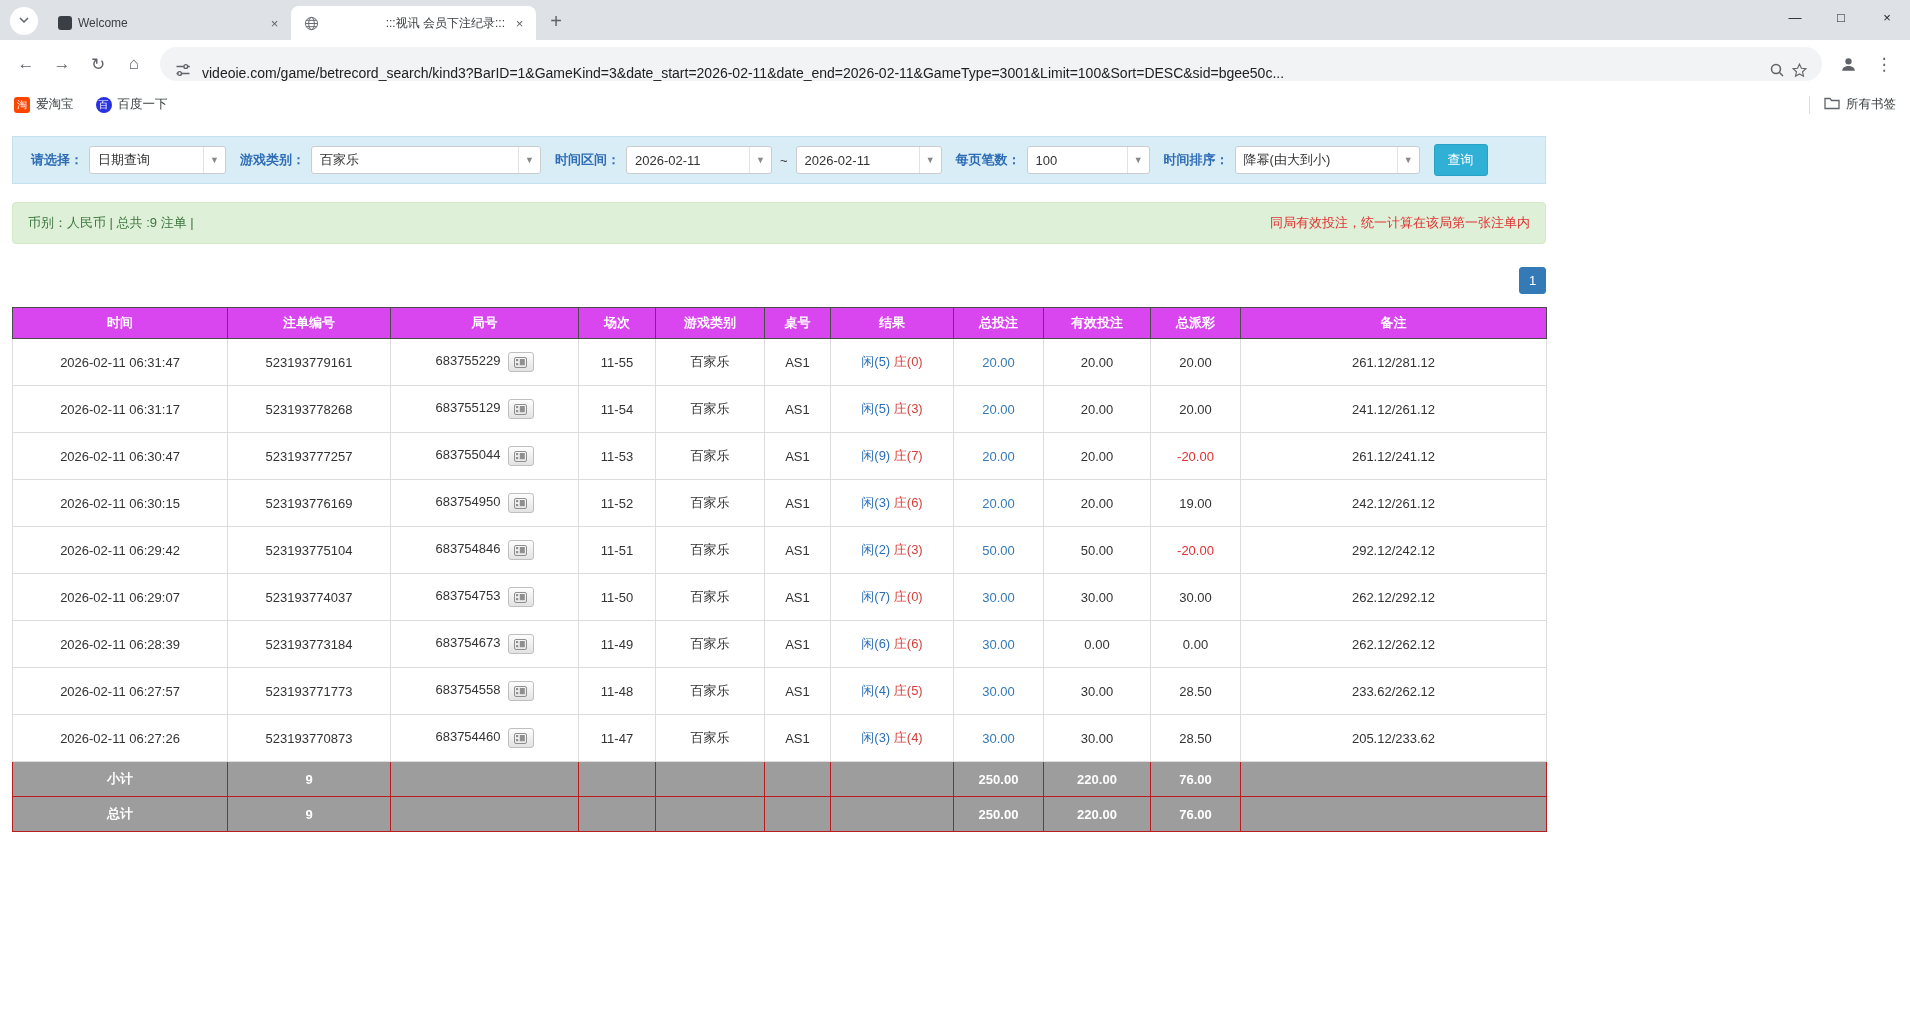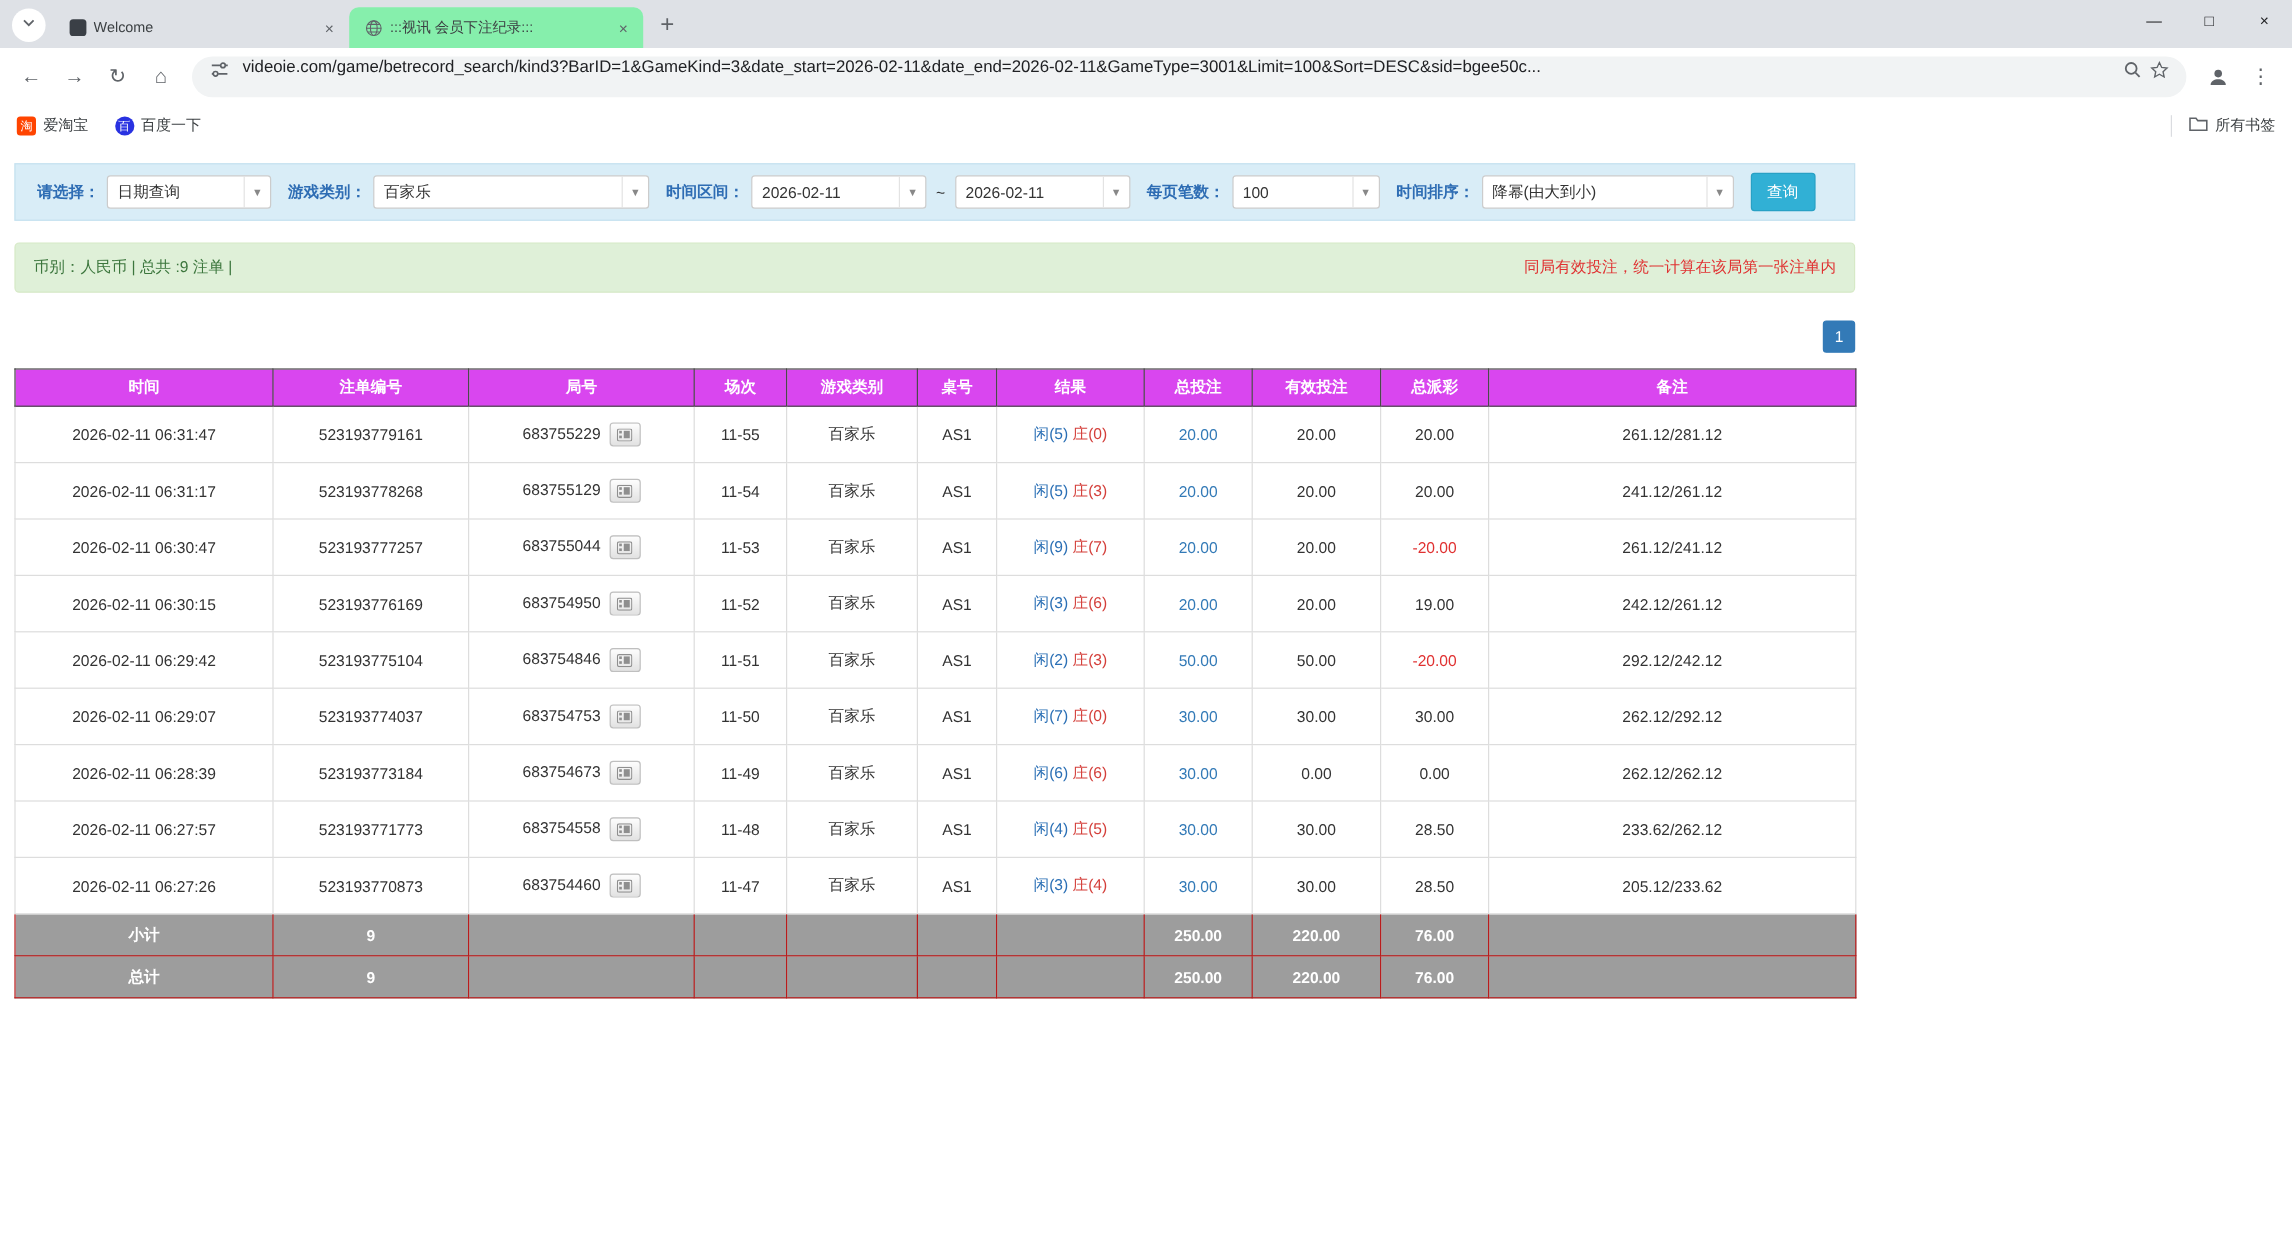--- a/index.html
+++ b/index.html
@@ -5,37 +5,37 @@
   * { box-sizing: border-box; margin: 0; padding: 0; }
   html,body { width: 1910px; height: 1030px; overflow: hidden; background: #fff;
     font-family: "Liberation Sans", "DejaVu Sans", sans-serif; }
 
   
   .tab-strip { height: 40px; background: #dee1e6; display: flex; align-items: flex-end; position: relative; }
   .tab-search { width: 28px; height: 28px; border-radius: 50%; background: #fff; display: flex;
     align-items: center; justify-content: center; margin: 0 8px 5px 10px; cursor: pointer; flex: none; }
   .tab { width: 245px; height: 34px; display: flex; align-items: center; padding: 0 8px 0 12px;
     font-size: 12px; color: #3c4043; cursor: pointer; flex: none; }
-  .tab.active { background: #86efac; border-radius: 8px 8px 0 0; }
+  .tab.active { background: #ffffff; border-radius: 8px 8px 0 0; text-align: right; }
   .tab .t-title { flex: 1; white-space: nowrap; overflow: hidden; text-overflow: ellipsis; margin: 0 6px; }
   .tab .t-close { width: 17px; height: 17px; border-radius: 50%; display: flex; align-items: center;
     justify-content: center; font-size: 13px; color: #5f6368; flex: none; }
   .fav { width: 16px; height: 16px; display: flex; align-items: center; justify-content: center; flex: none; }
   .fav.dark { width: 14px; height: 14px; background: #3a3f46; border-radius: 3px; }
   .new-tab { width: 28px; height: 28px; display: flex; align-items: center; justify-content: center;
     font-size: 20px; color: #5f6368; margin: 0 0 5px 6px; cursor: pointer; }
   .win-controls { position: absolute; top: 0; right: 0; height: 34px; display: flex; }
   .win-controls span { width: 46px; height: 100%; display: flex; align-items: center; justify-content: center;
     font-size: 13px; color: #202124; cursor: pointer; }
 
   .toolbar { height: 48px; background: #fff; display: flex; align-items: center; padding: 0 8px; }
   .nav-icon { width: 30px; height: 30px; border-radius: 50%; display: flex; align-items: center;
     justify-content: center; font-size: 17px; color: #5f6368; margin: 0 3px; cursor: pointer; flex: none; }
   .url-bar { flex: 1; height: 34px; background: #f1f3f4; border-radius: 17px; display: flex;
-    align-items: flex-start; padding: 0 12px; margin: 0 8px; min-width: 0; }
+    align-items: flex-end; padding: 0 12px; margin: 0 8px; min-width: 0; }
   .url-text { flex: 1; font-size: 14px; color: #202124; white-space: nowrap; overflow: hidden; margin: 0 10px 0 8px; }
   .url-bar .ico { width: 22px; height: 22px; display: flex; align-items: center; justify-content: center; flex: none; cursor: pointer; }
 
   .bookmarks { height: 33px; background: #fff; display: flex; align-items: center; padding: 0 14px;
     font-size: 12.5px; color: #3c4043; }
   .bm { display: flex; align-items: center; gap: 6px; margin-right: 22px; cursor: pointer; white-space: nowrap; }
   .bm-ico { width: 16px; height: 16px; border-radius: 3px; display: flex; align-items: center;
     justify-content: center; font-size: 10px; color: #fff; flex: none; }
   .bm-ico.tb { background: #ff4400; }
   .bm-ico.bd { background: #2932e1; border-radius: 50%; }
@@ -49,21 +49,21 @@
 
   .filter-bar { margin-top: 15px; background: #d9edf7; border: 1px solid #c5e1ef; padding: 7px 18px;
     display: flex; align-items: center; }
   .fgroup { display: flex; align-items: center; margin-right: 14px; }
   .flabel { color: #2e6db4; font-weight: bold; font-size: 13px; margin-right: 6px; white-space: nowrap; }
   .fselect { background: #fff; border: 1px solid #ccc; border-radius: 3px; height: 28px; display: flex;
     align-items: center; font-size: 13px; color: #333; cursor: pointer; }
   .fselect .val { flex: 1; padding: 0 8px; white-space: nowrap; overflow: hidden; }
   .fselect .caret { width: 22px; height: 100%; display: flex; align-items: center; justify-content: center;
     color: #888; font-size: 9px; border-left: 1px solid #e3e3e3; flex: none; }
-  .w155{width:137px} .w230{width:230px} .w175{width:146px} .w105{width:123px} .w185{width:210px}
+  .w155{width:137px} .w230{width:230px} .w175{width:146px} .w105{width:123px} .w185{width:185px}
   .range-sep { margin: 0 8px; font-size: 13px; color: #333; }
   .btn-search { background: #31b0d5; border: 1px solid #28a1c5; color: #fff; font-size: 13px;
     padding: 6px 13px; border-radius: 3px; cursor: pointer; font-family: inherit; }
 
   .info-bar { margin-top: 18px; background: #dff0d8; border: 1px solid #d6e9c6; border-radius: 4px;
     padding: 11px 15px; display: flex; justify-content: space-between; align-items: center; font-size: 13px; }
   .info-left { color: #3c763d; }
   .info-right { color: #e03131; }
 
   .pagination { margin-top: 23px; display: flex; justify-content: flex-end; }

